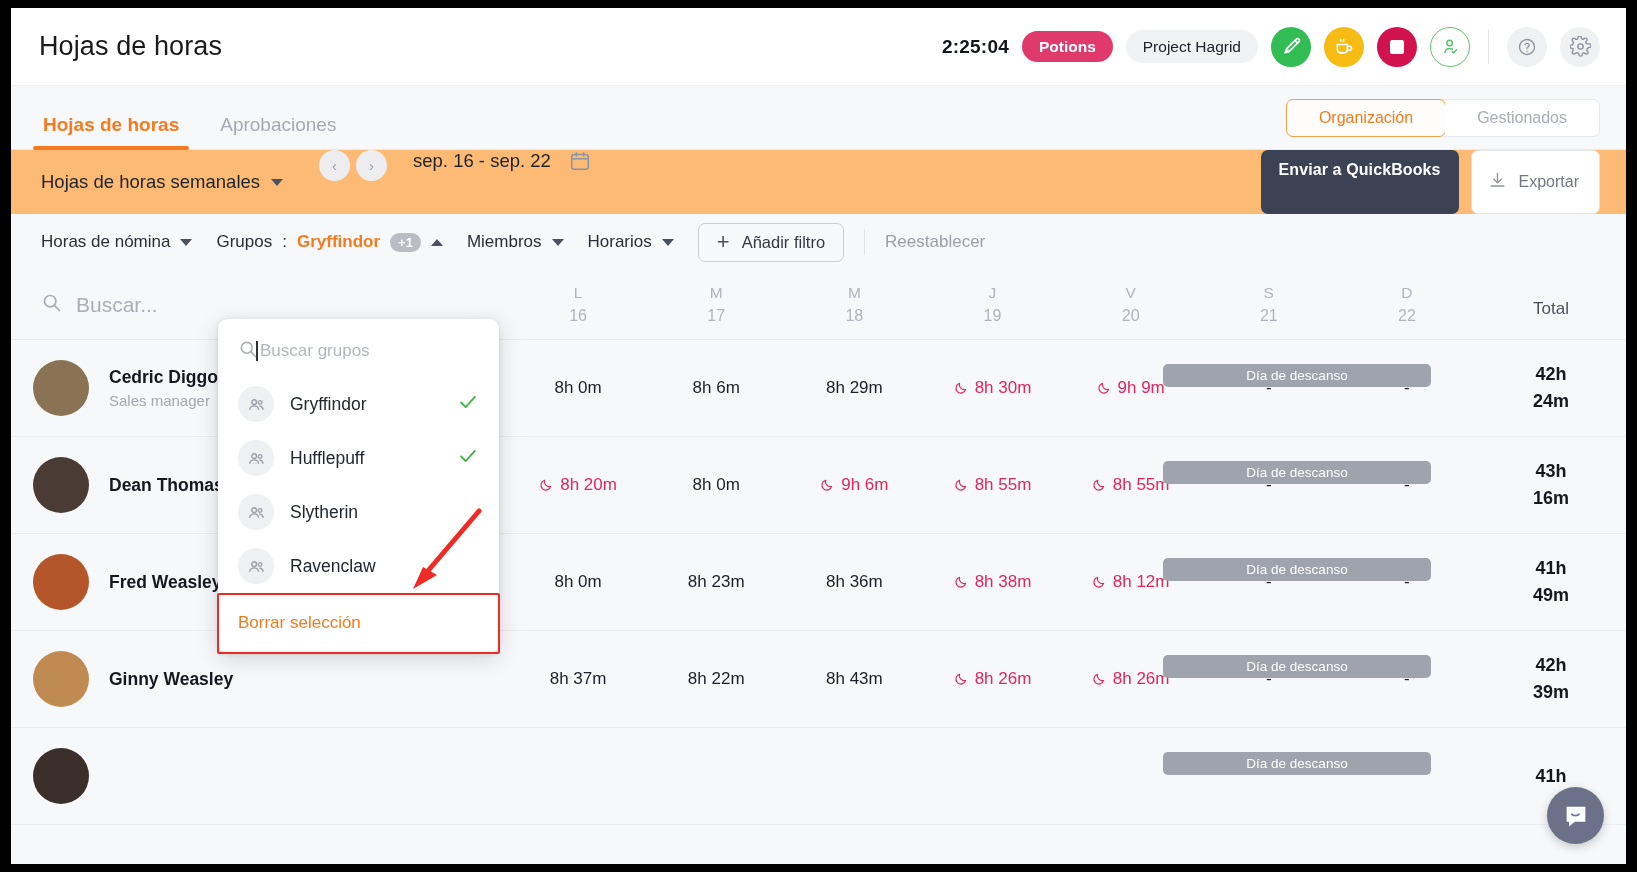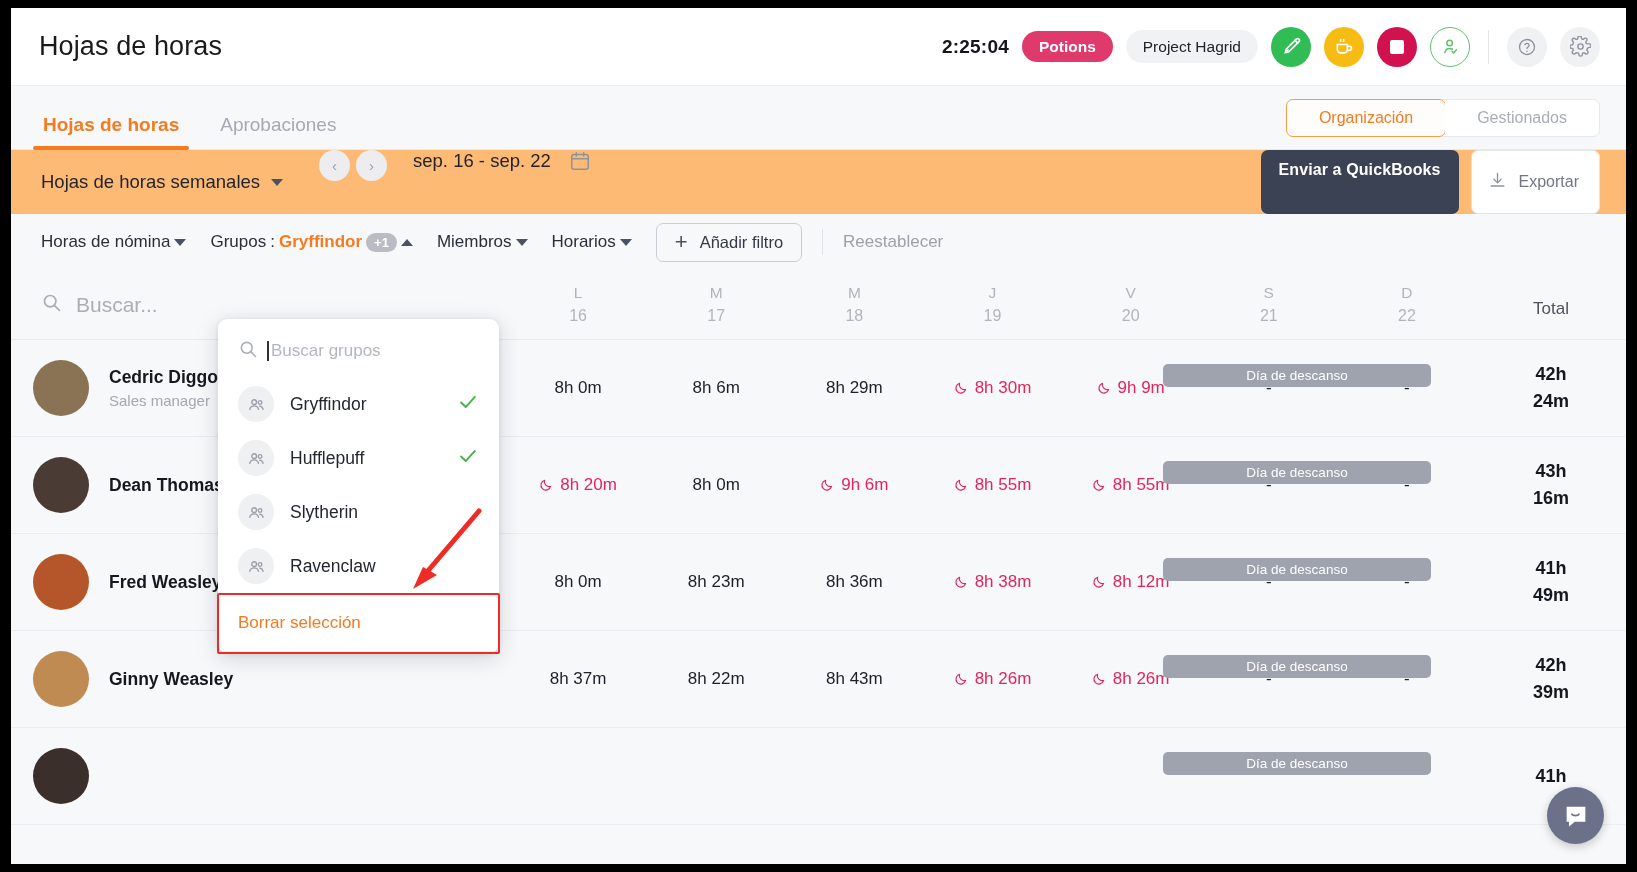--- a/index.html
+++ b/index.html
@@ -99,21 +99,21 @@
     margin-left: 12px; background: #fff; color: #717783; font-size: 16px;
     border: 1px solid #e3e5e9; border-radius: 7px; padding: 11px 20px 11px 16px;
     line-height: 1; cursor: pointer; display: flex; align-items: center; gap: 12px;
   }
 
   
   .filtrow {
     height: 56px; display: flex; align-items: center;
     padding: 0 26px 0 30px; background: #f7f8fa; position: relative;
   }
-  .filt { display: flex; align-items: center; gap: 4px; font-size: 17px; color: #2a2f39; margin-right: 24px; cursor: pointer; }
+  .filt { display: flex; align-items: center; gap: 10px; font-size: 17px; color: #2a2f39; margin-right: 24px; cursor: pointer; }
   .filt .lbl { font-weight: 500; }
   .grp-val { color: #f47b20; font-weight: 600; }
   .plus1 { background: #b9bcc2; color: #fff; font-size: 13px; border-radius: 10px; padding: 3px 8px; line-height: 1; font-weight: 600; }
   .addfilt {
     display: flex; align-items: center; gap: 12px; font-size: 16.5px; color: #343a45;
     border: 1px solid #c9ced6; border-radius: 7px; padding: 9px 18px; background: transparent; cursor: pointer;
   }
   .plus-sign { font-size: 22px; color: #4a5160; line-height: .8; font-weight: 300; }
   .divline { width: 1px; height: 26px; background: #dfe2e6; margin: 0 20px; }
   .reset { font-size: 17px; color: #9ba0aa; cursor: pointer; }
@@ -151,21 +151,21 @@
     font-size: 13.5px; display: flex; align-items: center; justify-content: center;
   }
 
   
   .dropdown {
     position: absolute; left: 207px; top: 311px; width: 281px;
     background: #fff; border-radius: 9px;
     box-shadow: 0 5px 22px rgba(20,25,35,.17), 0 1px 4px rgba(20,25,35,.10);
     z-index: 40; padding-top: 6px;
   }
-  .dd-search { display: flex; align-items: center; gap: 13px; padding: 14px 18px 14px 20px; }
+  .dd-search { display: flex; align-items: center; gap: 2px; padding: 14px 18px 14px 20px; }
   .dd-ph { font-size: 17px; color: #b2b7bf; position: relative; }
   .dd-ph::before {
     content: ""; position: absolute; left: -4px; top: 0px; bottom: 0px; width: 1.5px; background: #2c313a;
   }
   .dd-item { display: flex; align-items: center; gap: 16px; padding: 9px 20px; cursor: pointer; }
   .gicon { width: 36px; height: 36px; border-radius: 50%; background: #eff0f2; display: flex; align-items: center; justify-content: center; flex: none; }
   .dd-lbl { font-size: 17.5px; color: #23272f; }
   .tick { margin-left: auto; }
   .dd-clear {
     font-size: 17px; color: #f47b20; padding: 20px 20px; cursor: pointer;

